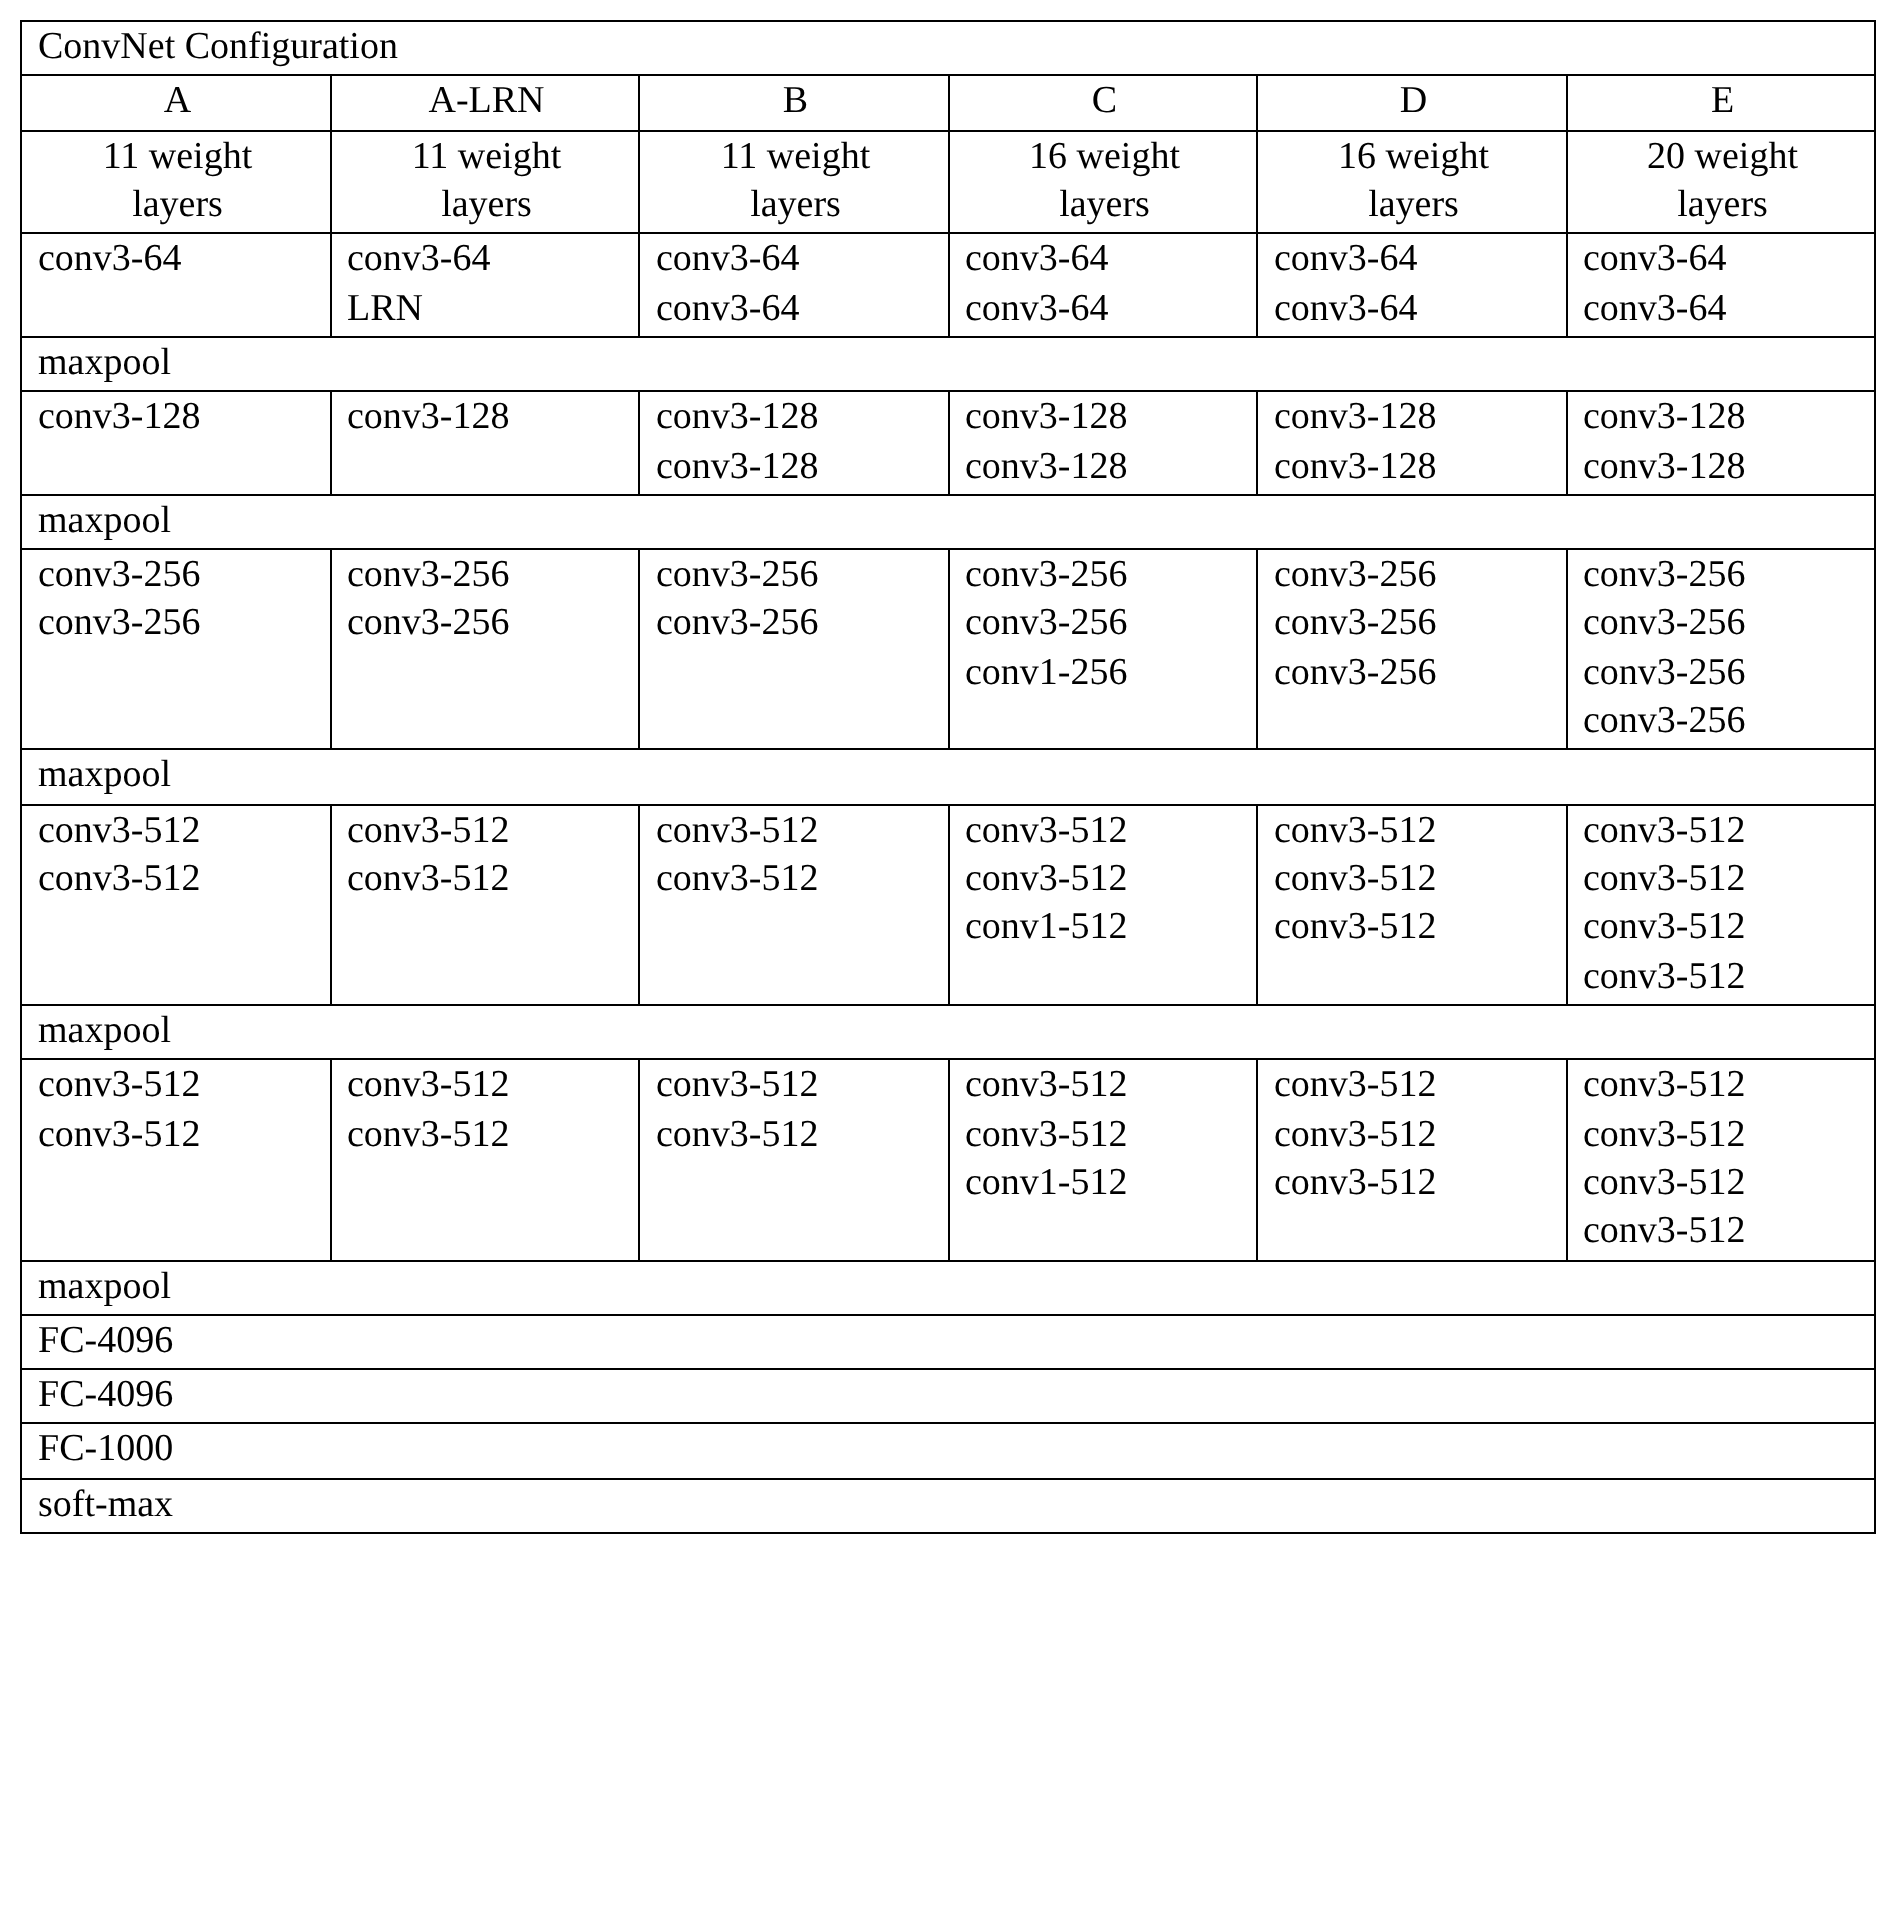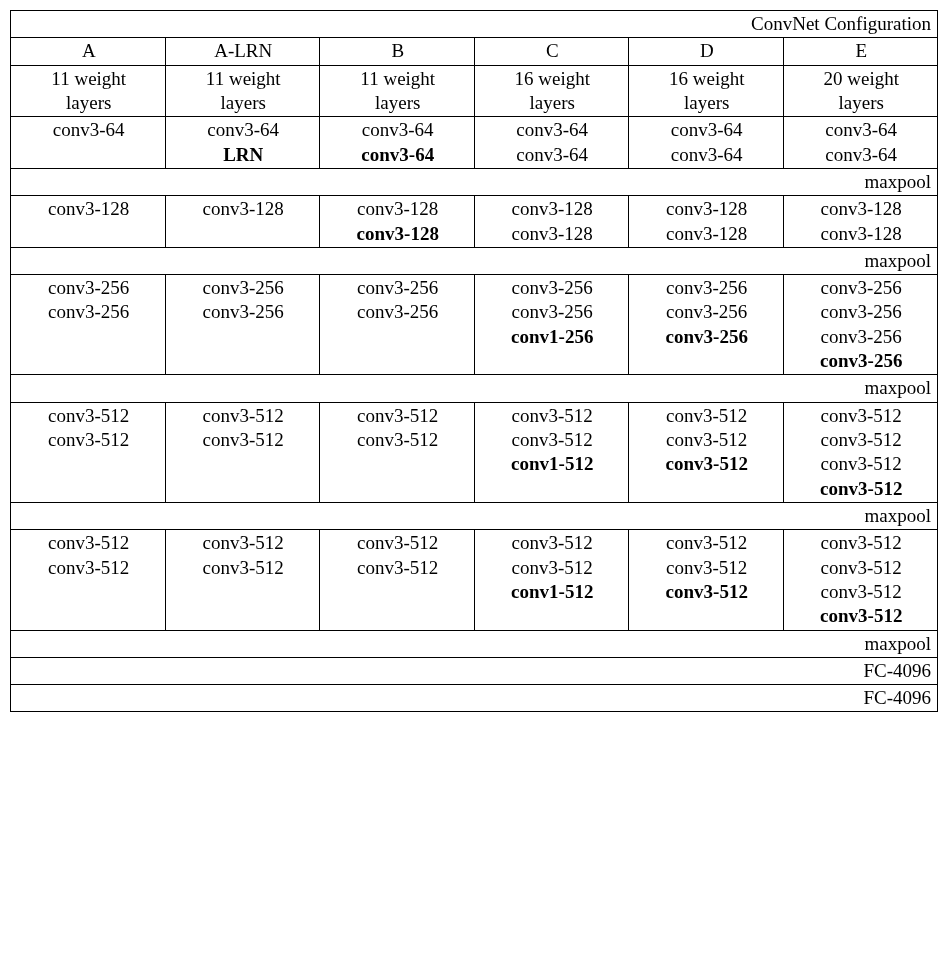--- a/index.html
+++ b/index.html
@@ -13,34 +13,34 @@
   table {
     border-collapse: collapse;
     margin: 0 auto;
     width: 928px;
     table-layout: fixed;
   }
   td {
     border: 1px solid #000;
     padding: 1px 6px 1px 8px;
     vertical-align: top;
-    text-align: center;
+    text-align: left;
     line-height: 1.28;
   }
   td.center {
-    text-align: right;
+    text-align: left;
   }
   td.header-col {
     text-align: center;
     vertical-align: middle;
   }
   span.layer {
     display: block;
   }
-  span.bold { font-weight: bold; }
+  span.bold { font-weight: normal; }
 </style>
 </head>
 <body>
 
 <table>
   <tbody>
       <tr>
     <td colspan="6" class="center">ConvNet Configuration</td>
   </tr>
   <tr>
@@ -218,14 +218,20 @@
   <tr>
         <td colspan="6" class="center">maxpool</td>
       </tr>
 
   <tr>
         <td colspan="6" class="center">FC-4096</td>
       </tr>
   <tr>
         <td colspan="6" class="center">FC-4096</td>
       </tr>
+  <tr>
+        <td colspan="6" class="center">FC-1000</td>
+      </tr>
+  <tr>
+        <td colspan="6" class="center">soft-max</td>
+      </tr>
 </tbody>
   </table>
 
 </body></html>

